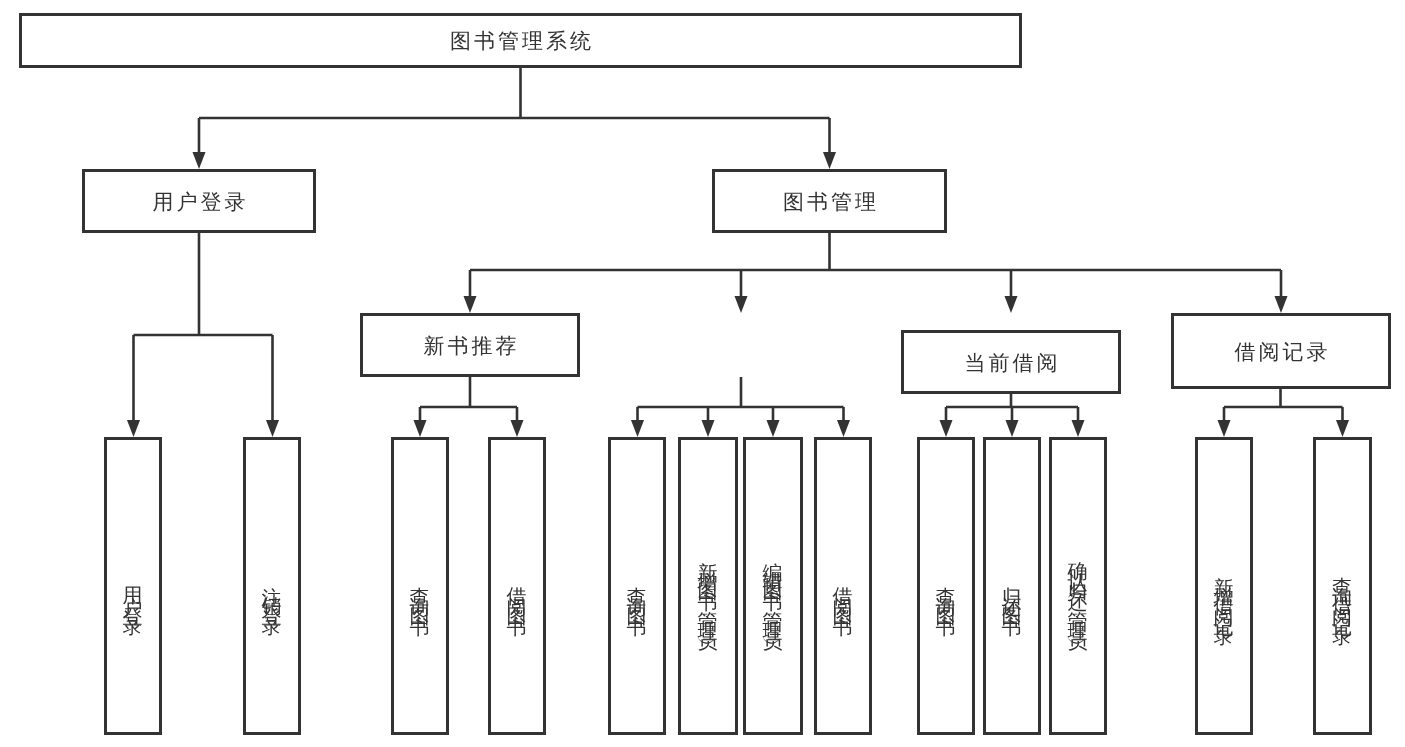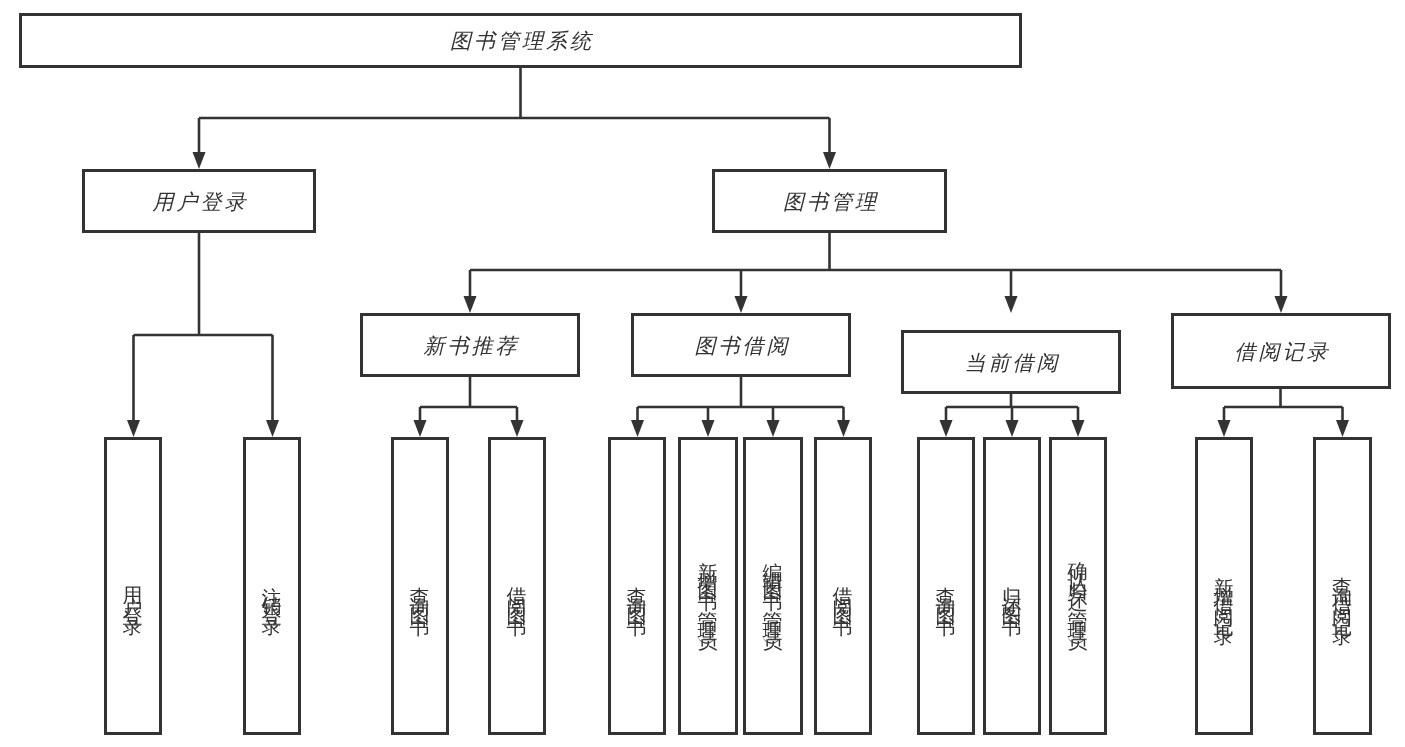--- a/index.html
+++ b/index.html
@@ -30,21 +30,20 @@
     justify-content: center;
     z-index: 2;
   }
   .h-label {
     font-size: 21px;
     color: #333333;
     letter-spacing: 3px;
     padding-left: 3px; 
     white-space: nowrap;
     line-height: 1;
-    font-style: italic;
   }
   .v-label {
     writing-mode: vertical-lr;
     text-orientation: mixed;
     font-size: 20px;
     color: #333333;
     letter-spacing: 10px;
     line-height: 1;
     padding-top: 10px; 
   }
@@ -94,23 +93,20 @@
   <div class="box" style="left: 82px; top: 169px; width: 234px; height: 64px; border-color: rgb(51, 51, 51);">
     <span class="h-label" style="color: rgb(51, 51, 51);">用户登录</span>
   </div>
   <div class="box" style="left: 360px; top: 313px; width: 220px; height: 64px; border-color: rgb(51, 51, 51);">
     <span class="h-label" style="color: rgb(51, 51, 51);">新书推荐</span>
   </div>
 
   <div class="box" style="left: 712px; top: 169px; width: 235px; height: 64px; border-color: rgb(51, 51, 51);">
     <span class="h-label" style="color: rgb(51, 51, 51);">图书管理</span>
   </div>
-  <div class="box" style="left: 631px; top: 313px; width: 220px; height: 64px; border-color: rgb(51, 51, 51);">
-    <span class="h-label" style="color: rgb(51, 51, 51);">图书借阅</span>
-  </div>
   <div class="box" style="left: 901px; top: 330px; width: 220px; height: 64px; border-color: rgb(51, 51, 51);">
     <span class="h-label" style="color: rgb(51, 51, 51);">当前借阅</span>
   </div>
   <div class="box" style="left: 1171px; top: 313px; width: 220px; height: 76px; border-color: rgb(51, 51, 51);">
     <span class="h-label" style="color: rgb(51, 51, 51);">借阅记录</span>
   </div>
 
   <div class="box" style="left: 104px; top: 437px; width: 58px; height: 298px; border-color: rgb(51, 51, 51);">
     <span class="v-label" style="color: rgb(51, 51, 51);">用户登录</span>
   </div>

